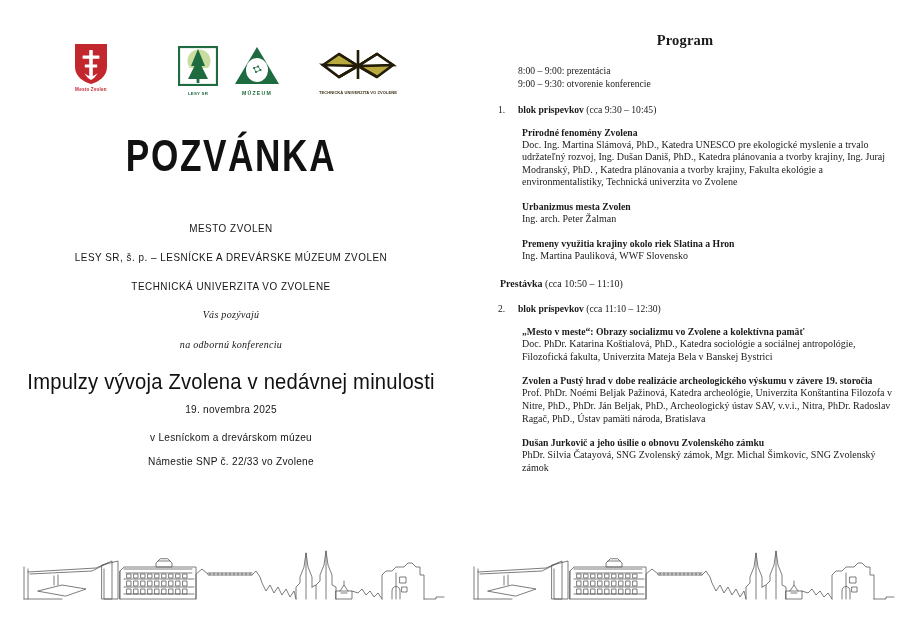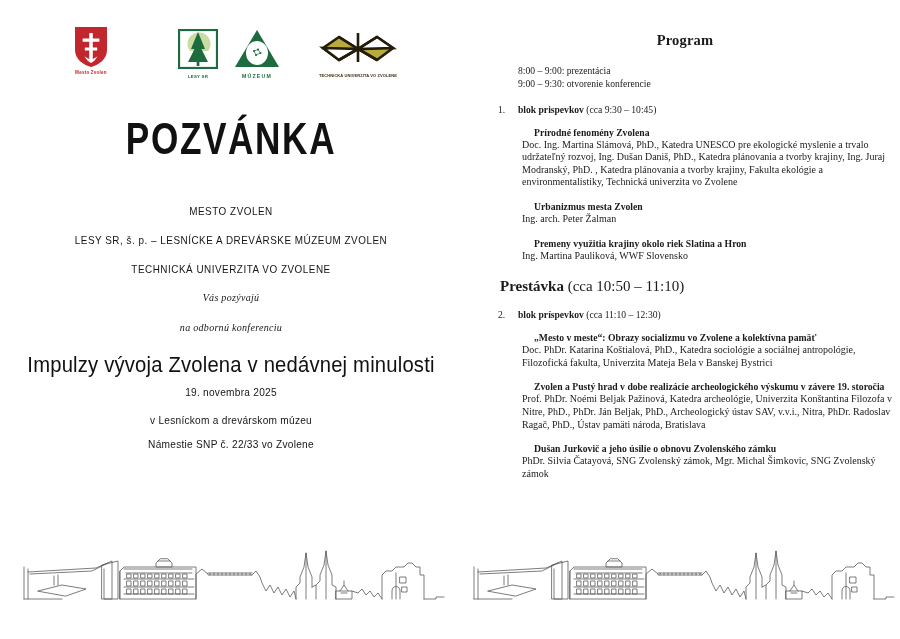--- a/index.html
+++ b/index.html
@@ -19,21 +19,21 @@
     position: relative;
     width: 900px;
     height: 639px;
     background: #ffffff;
   }
 
   
   .left-panel {
     position: absolute;
     left: 0;
-    top: 0;
+    top: 17px;
     width: 462px;
     height: 560px;
   }
 
   .logo-row {
     position: absolute;
     left: 0;
     top: 24px;
     width: 462px;
     height: 62px;
@@ -182,30 +182,29 @@
     top: 0;
     font-size: 9.6px;
   }
   .block-label { font-weight: bold; margin-top: 48px; }
   .entries { margin: 0 0 0 52px; }
   .entry { margin-top: 12px; }
   .entry-title {
     font-weight: bold;
     font-size: 9.7px;
     line-height: 1.24;
-    margin-left: 12px;
   }
   .entry-authors {
     font-size: 10px;
     line-height: 1.26;
     margin-top: 0px;
   }
   .pause {
     margin: 16px 0 14px 30px;
-    font-size: 15px;
+    font-size: 10px;
   }
   .pause-label { font-weight: bold; }
 
   
   .skyline-wrap {
     position: absolute;
     left: 0;
     bottom: 6px;
     width: 900px;
     height: 86px;

